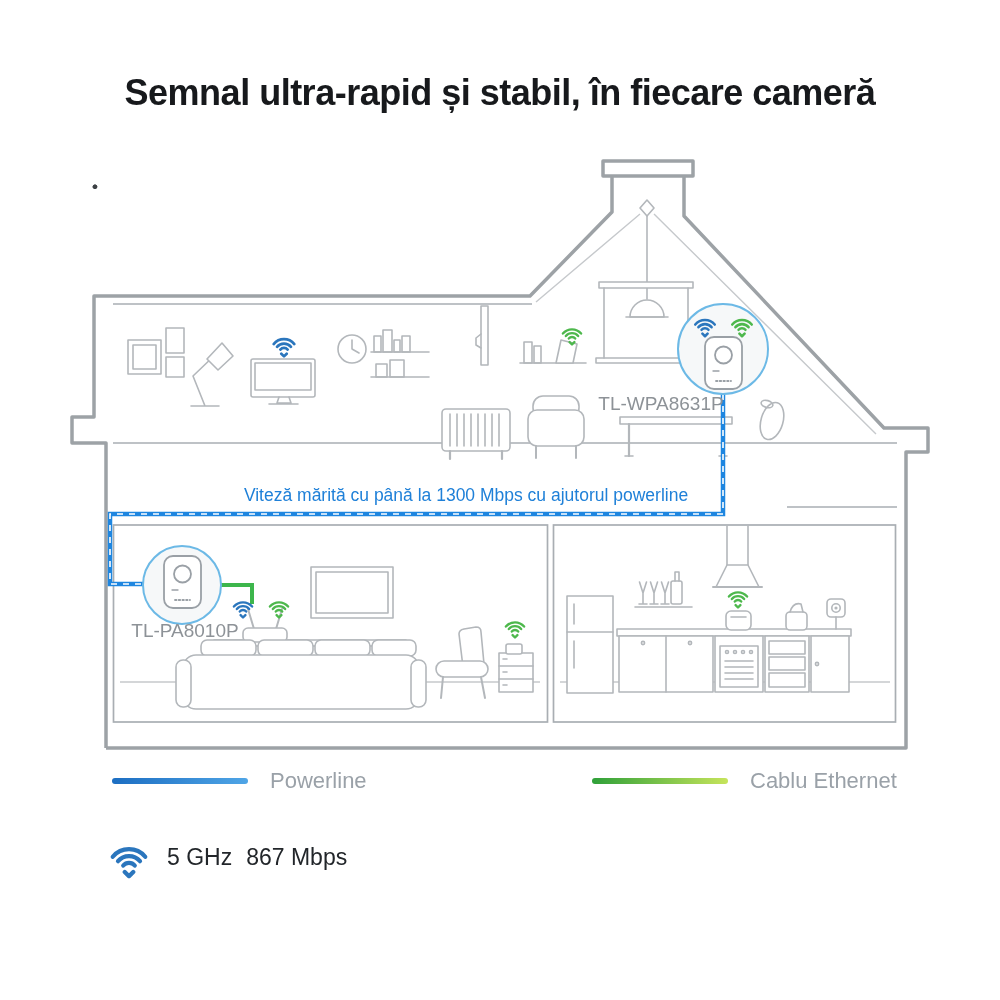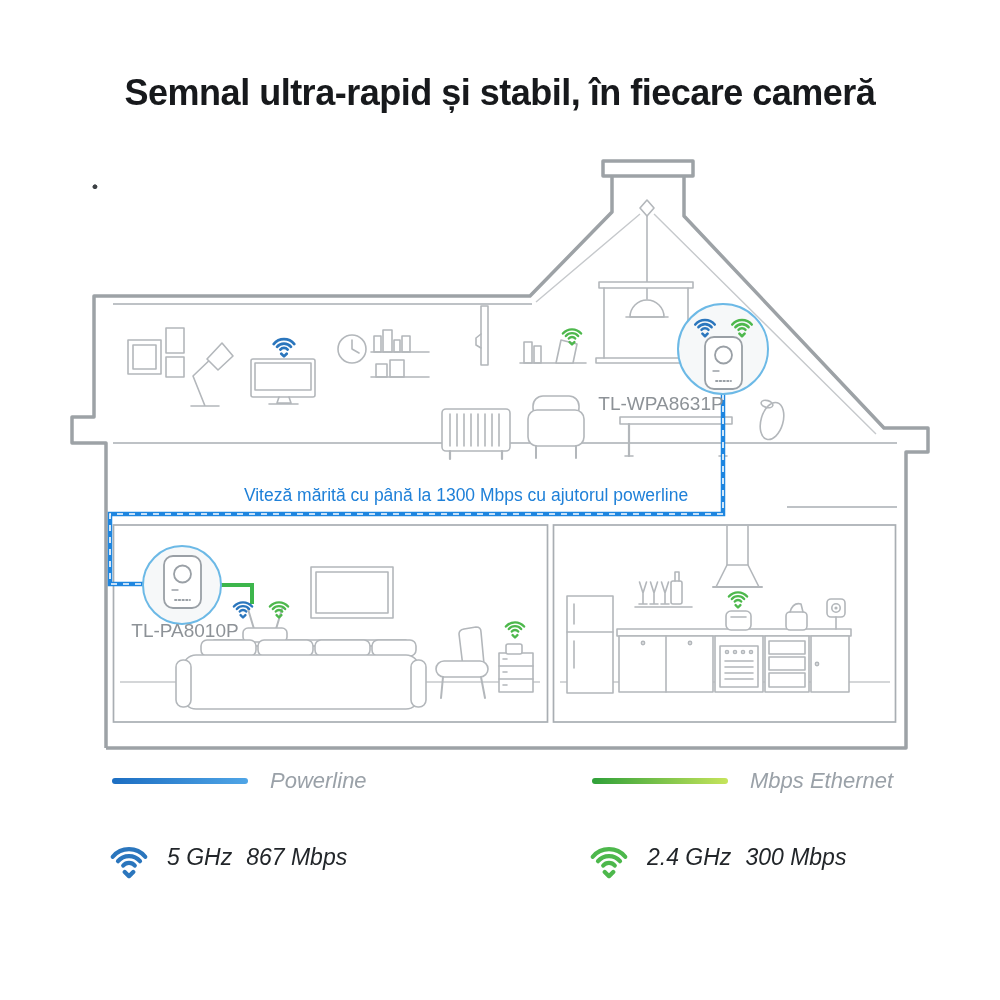--- a/index.html
+++ b/index.html
@@ -6,26 +6,26 @@
   .page{position:relative;width:1000px;height:1000px;background:#fff;overflow:hidden;
         font-family:"Liberation Sans",sans-serif;}
   .title{position:absolute;left:0;top:72px;width:1000px;text-align:center;
          font-size:36px;font-weight:600;letter-spacing:-0.5px;color:#17191c;margin:0;}
   .bullets{position:absolute;left:92px;top:172px;width:346px;margin:0;padding:0;list-style:none;
            font-size:17px;line-height:29px;color:#3d4145;}
   .bullets li{position:relative;padding-left:16px;}
   .bullets li .dot{position:absolute;left:0;top:0;}
   svg.house{position:absolute;left:0;top:0;}
   svg text{font-family:"Liberation Sans",sans-serif;}
-  .legend-item{position:absolute;display:flex;align-items:center;height:26px;font-style:italic;}
+  .legend-item{position:absolute;display:flex;align-items:center;height:26px;}
   .legend-line{width:136px;height:6px;border-radius:3px;display:inline-block;}
   .legend-line.blue{background:linear-gradient(90deg,#1c6ec2,#4fa5e6);}
   .legend-line.green{background:linear-gradient(90deg,#2fa039,#c6e45b);}
   .legend-label{font-size:22px;color:#9aa1a8;margin-left:22px;white-space:nowrap;}
-  .spec-item{position:absolute;display:flex;align-items:center;height:46px;font-style:italic;}
+  .spec-item{position:absolute;display:flex;align-items:center;height:46px;}
   .spec-text{font-size:23px;color:#22262a;margin-left:13px;white-space:nowrap;}
   .spec-text .band{margin-right:14px;}
 </style>
 </head>
 <body>
 
 <div class="page">
 
   <h1 class="title">Semnal ultra-rapid și stabil, în fiecare cameră</h1>
 
@@ -262,29 +262,23 @@
     <text x="661" y="410" text-anchor="middle" font-size="19" fill="#8d9297">TL-WPA8631P</text>
     <text x="185" y="637" text-anchor="middle" font-size="19" fill="#8d9297">TL-PA8010P</text>
   </svg>
 
   <div class="legend-item" style="left:112px;top:768px">
     <span class="legend-line blue"></span>
     <span class="legend-label">Powerline</span>
   </div>
   <div class="legend-item" style="left:592px;top:768px">
     <span class="legend-line green"></span>
-    <span class="legend-label">Mbps Ethernet</span>
+    <span class="legend-label">Cablu Ethernet</span>
   </div>
 
   <div class="spec-item" style="left:104px;top:834px">
     <svg width="50" height="43" viewBox="0 0 40 34" style="color:#2b76bd">
         <use href="#wifi"></use>
       </svg>
     <span class="spec-text"><span class="band">5 GHz</span><span>867 Mbps</span></span>
   </div>
-  <div class="spec-item" style="left:584px;top:834px">
-    <svg width="50" height="43" viewBox="0 0 40 34" style="color:#4db84c">
-        <use href="#wifi"></use>
-      </svg>
-    <span class="spec-text"><span class="band">2.4 GHz</span><span>300 Mbps</span></span>
-  </div>
 
 </div>
 
 </body></html>

